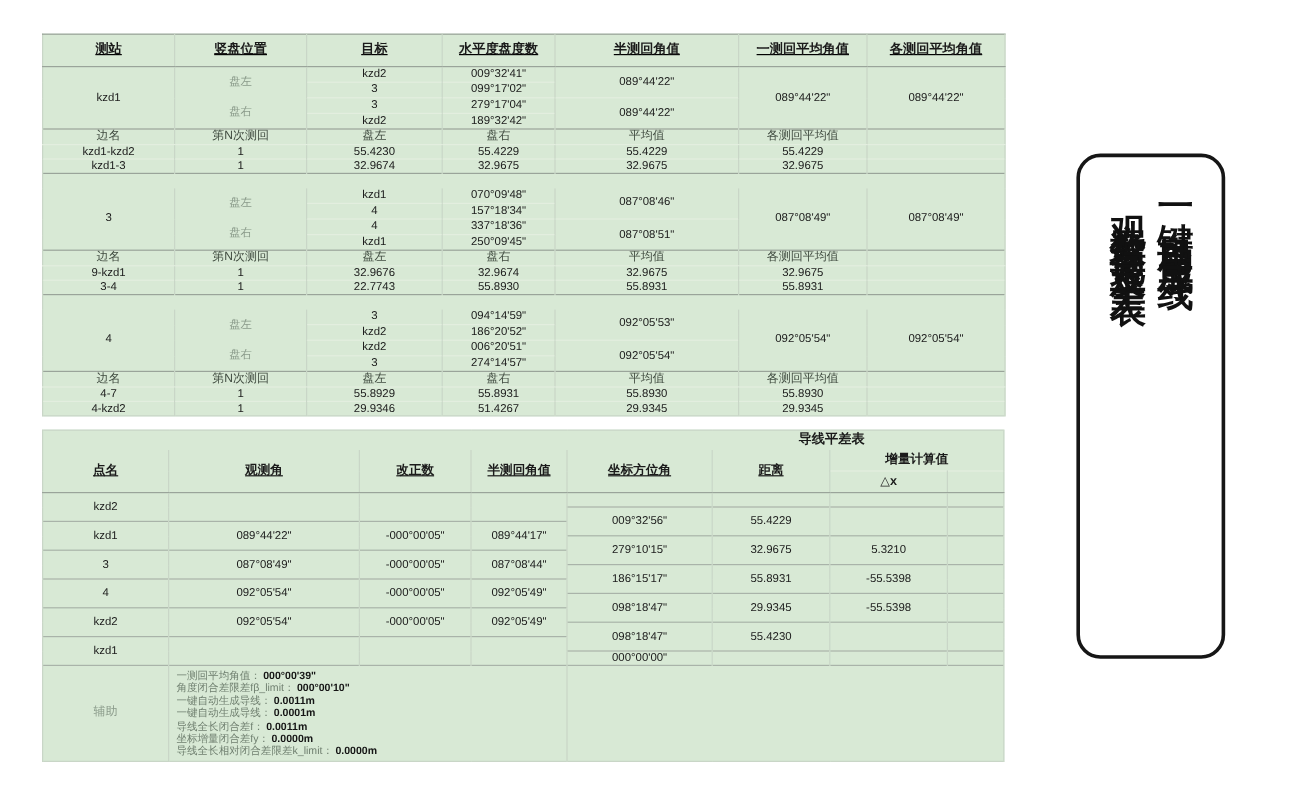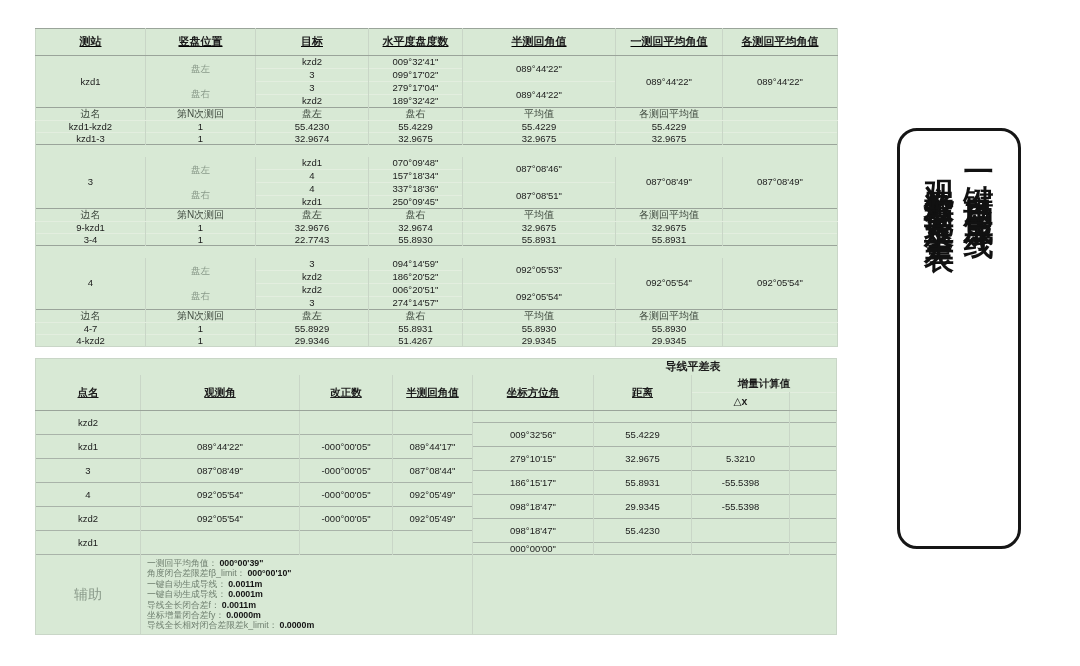--- a/index.html
+++ b/index.html
@@ -43,21 +43,21 @@
   #adj .ttl{position:absolute;left:557px;top:2px;width:200px;text-align:center;
             font-weight:bold;font-size:11px;color:var(--ink);}
   #adj tr.hh{height:18px;}
   #adj td.hc{font-weight:bold;font-size:10.5px;}
   #adj td.hb{border-bottom:1px solid var(--dline);text-decoration:underline;}
   #adj td.dxr{border-top:1px solid var(--faint);border-bottom:1px solid var(--dline);}
   #adj tr.hr{height:12px;}
   #adj td.pc,#adj td.ac{border-top:1px solid var(--mid);}
   #adj tr.aux{height:77px;}
   #adj tr.aux td{border-top:1px solid var(--mid);}
-  #adj td.auxl{color:var(--gray);font-size:14px;}
+  #adj td.auxl{color:var(--gray);font-size:10px;}
   #adj td.auxt{text-align:left;padding:3px 0 3px 6px;}
   .al{font-size:8.8px;line-height:10.4px;color:#6f7f6f;text-align:left;white-space:nowrap;}
   .al .v{font-weight:bold;color:#151515;margin-left:2px;}
 
   
   #banner{position:absolute;left:897px;top:128px;width:124px;height:421px;background:#fff;
           border:3px solid #161616;border-radius:20px;display:flex;flex-direction:row;
           justify-content:center;gap:8px;padding-top:24px;}
   .vt{writing-mode:vertical-rl;text-orientation:upright;font-size:30px;letter-spacing:7px;
       color:#111;font-weight:600;line-height:1.05;}

